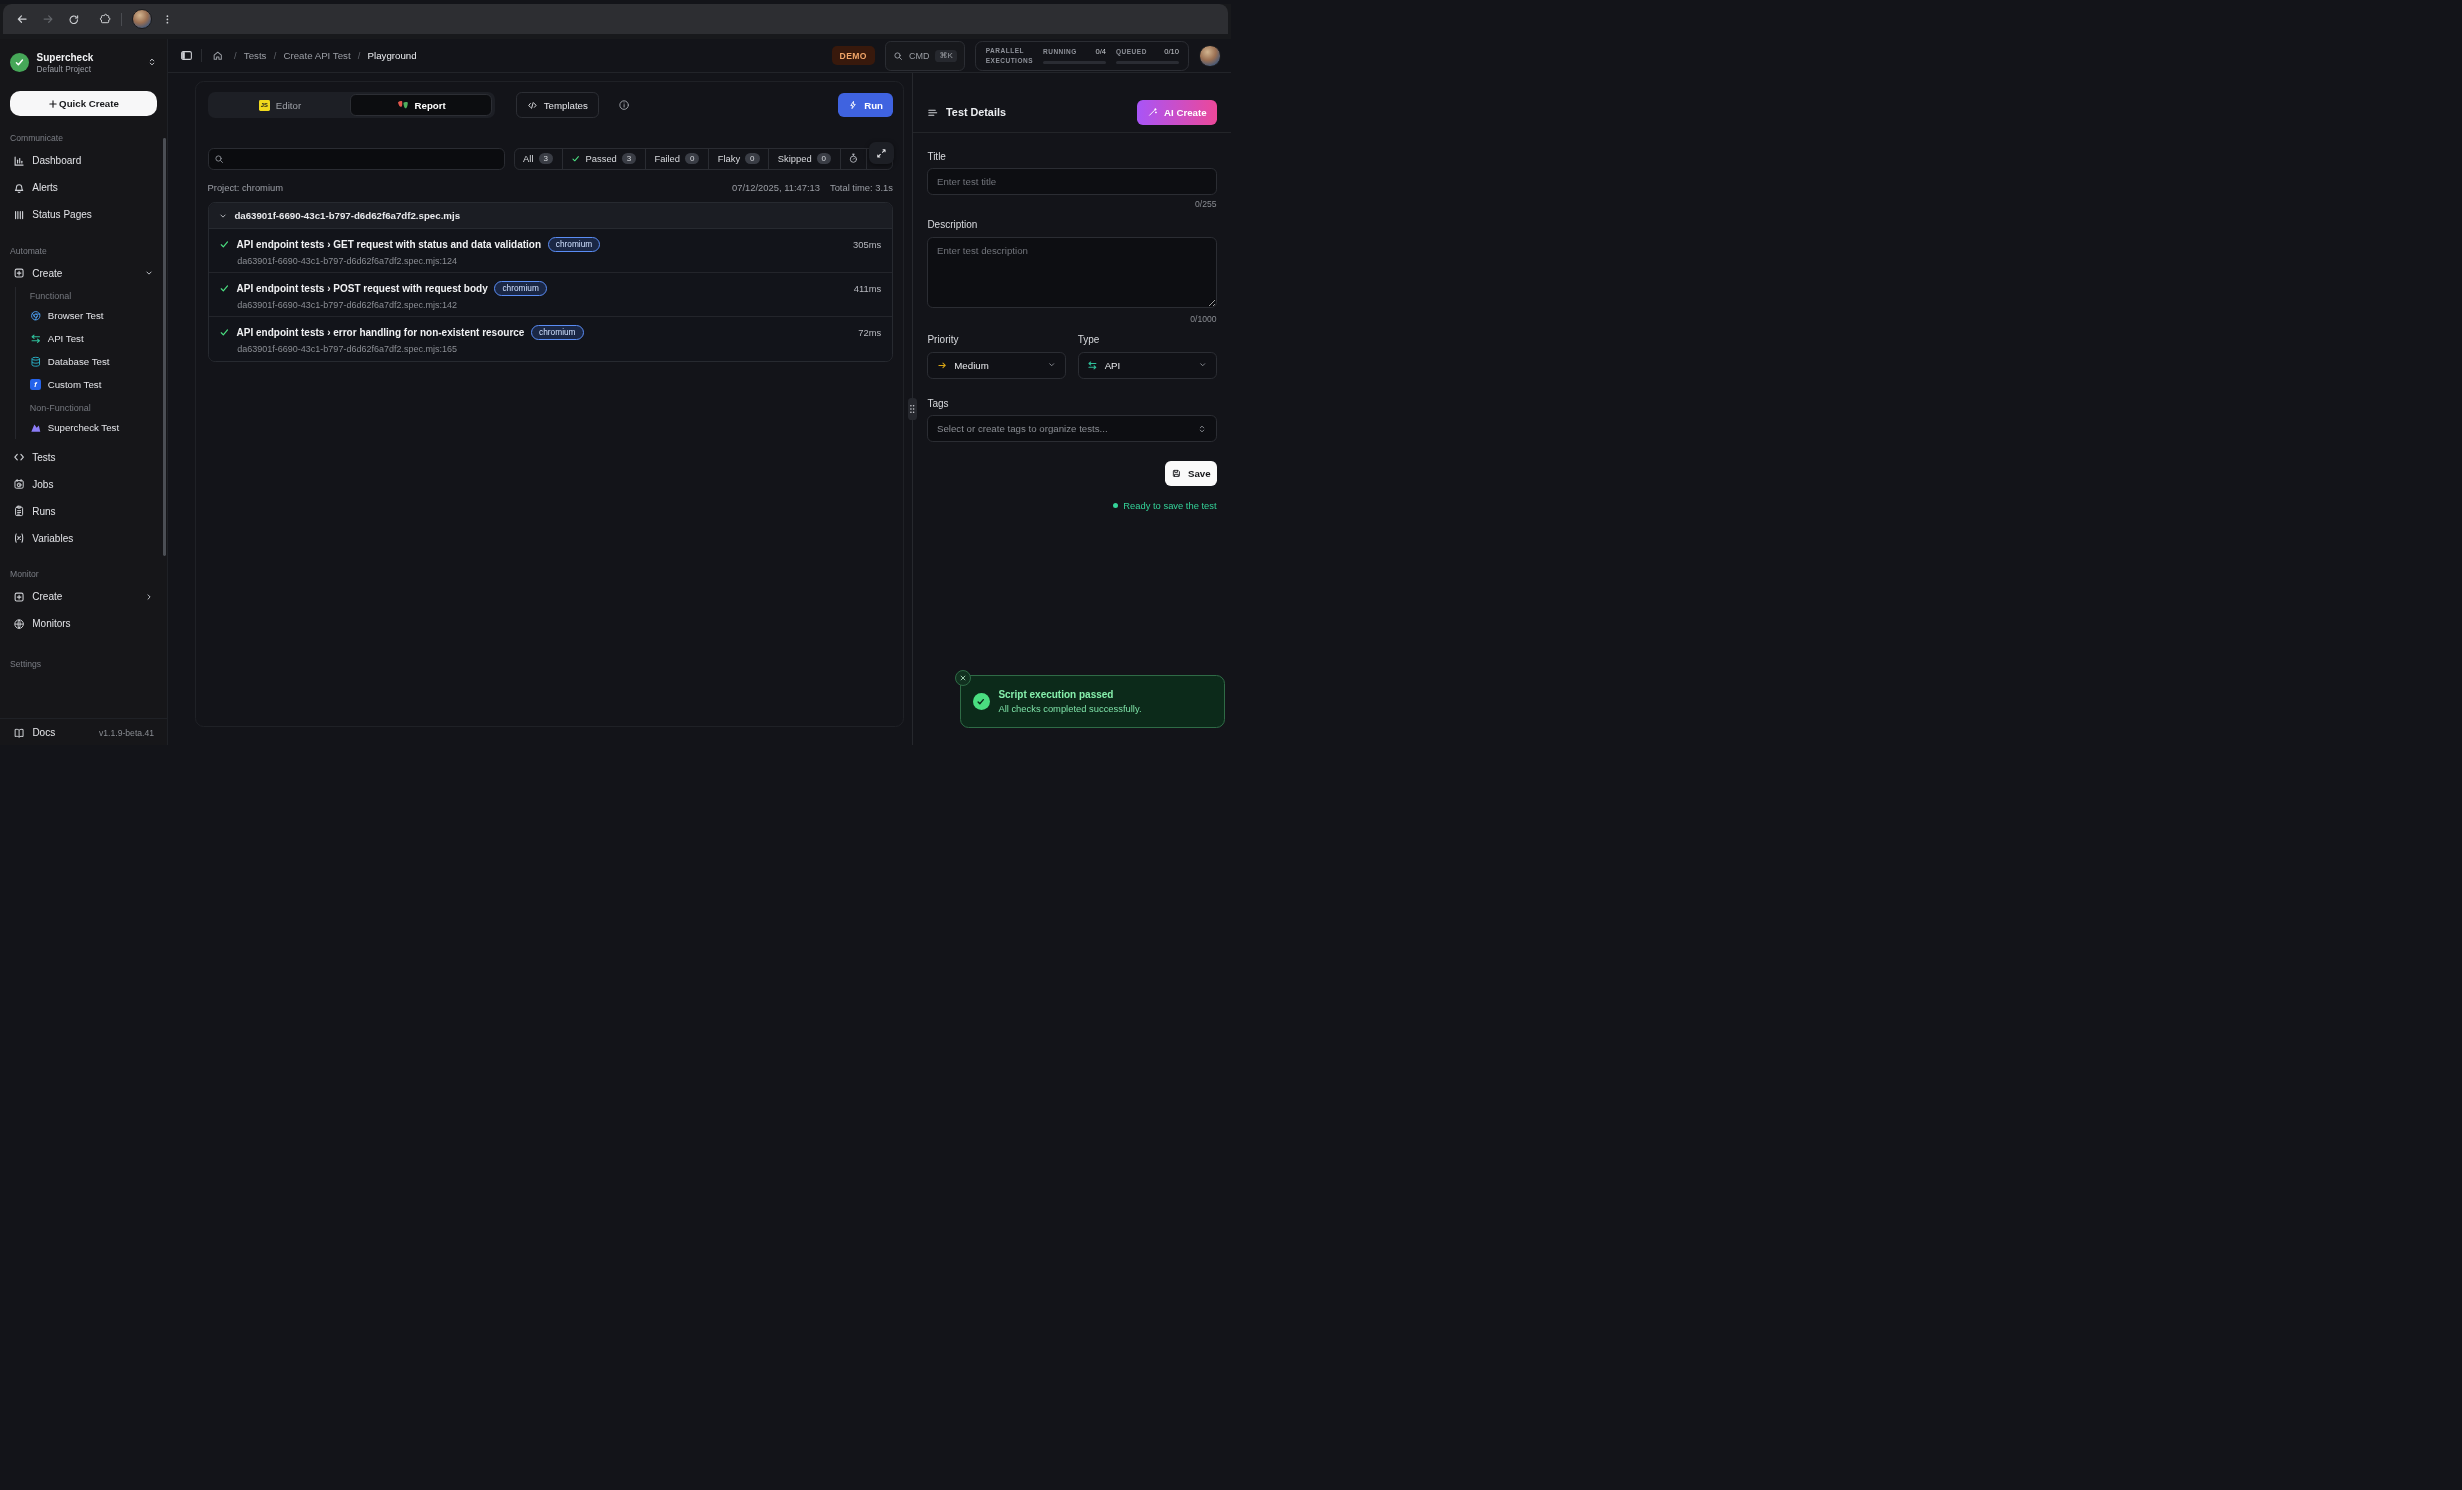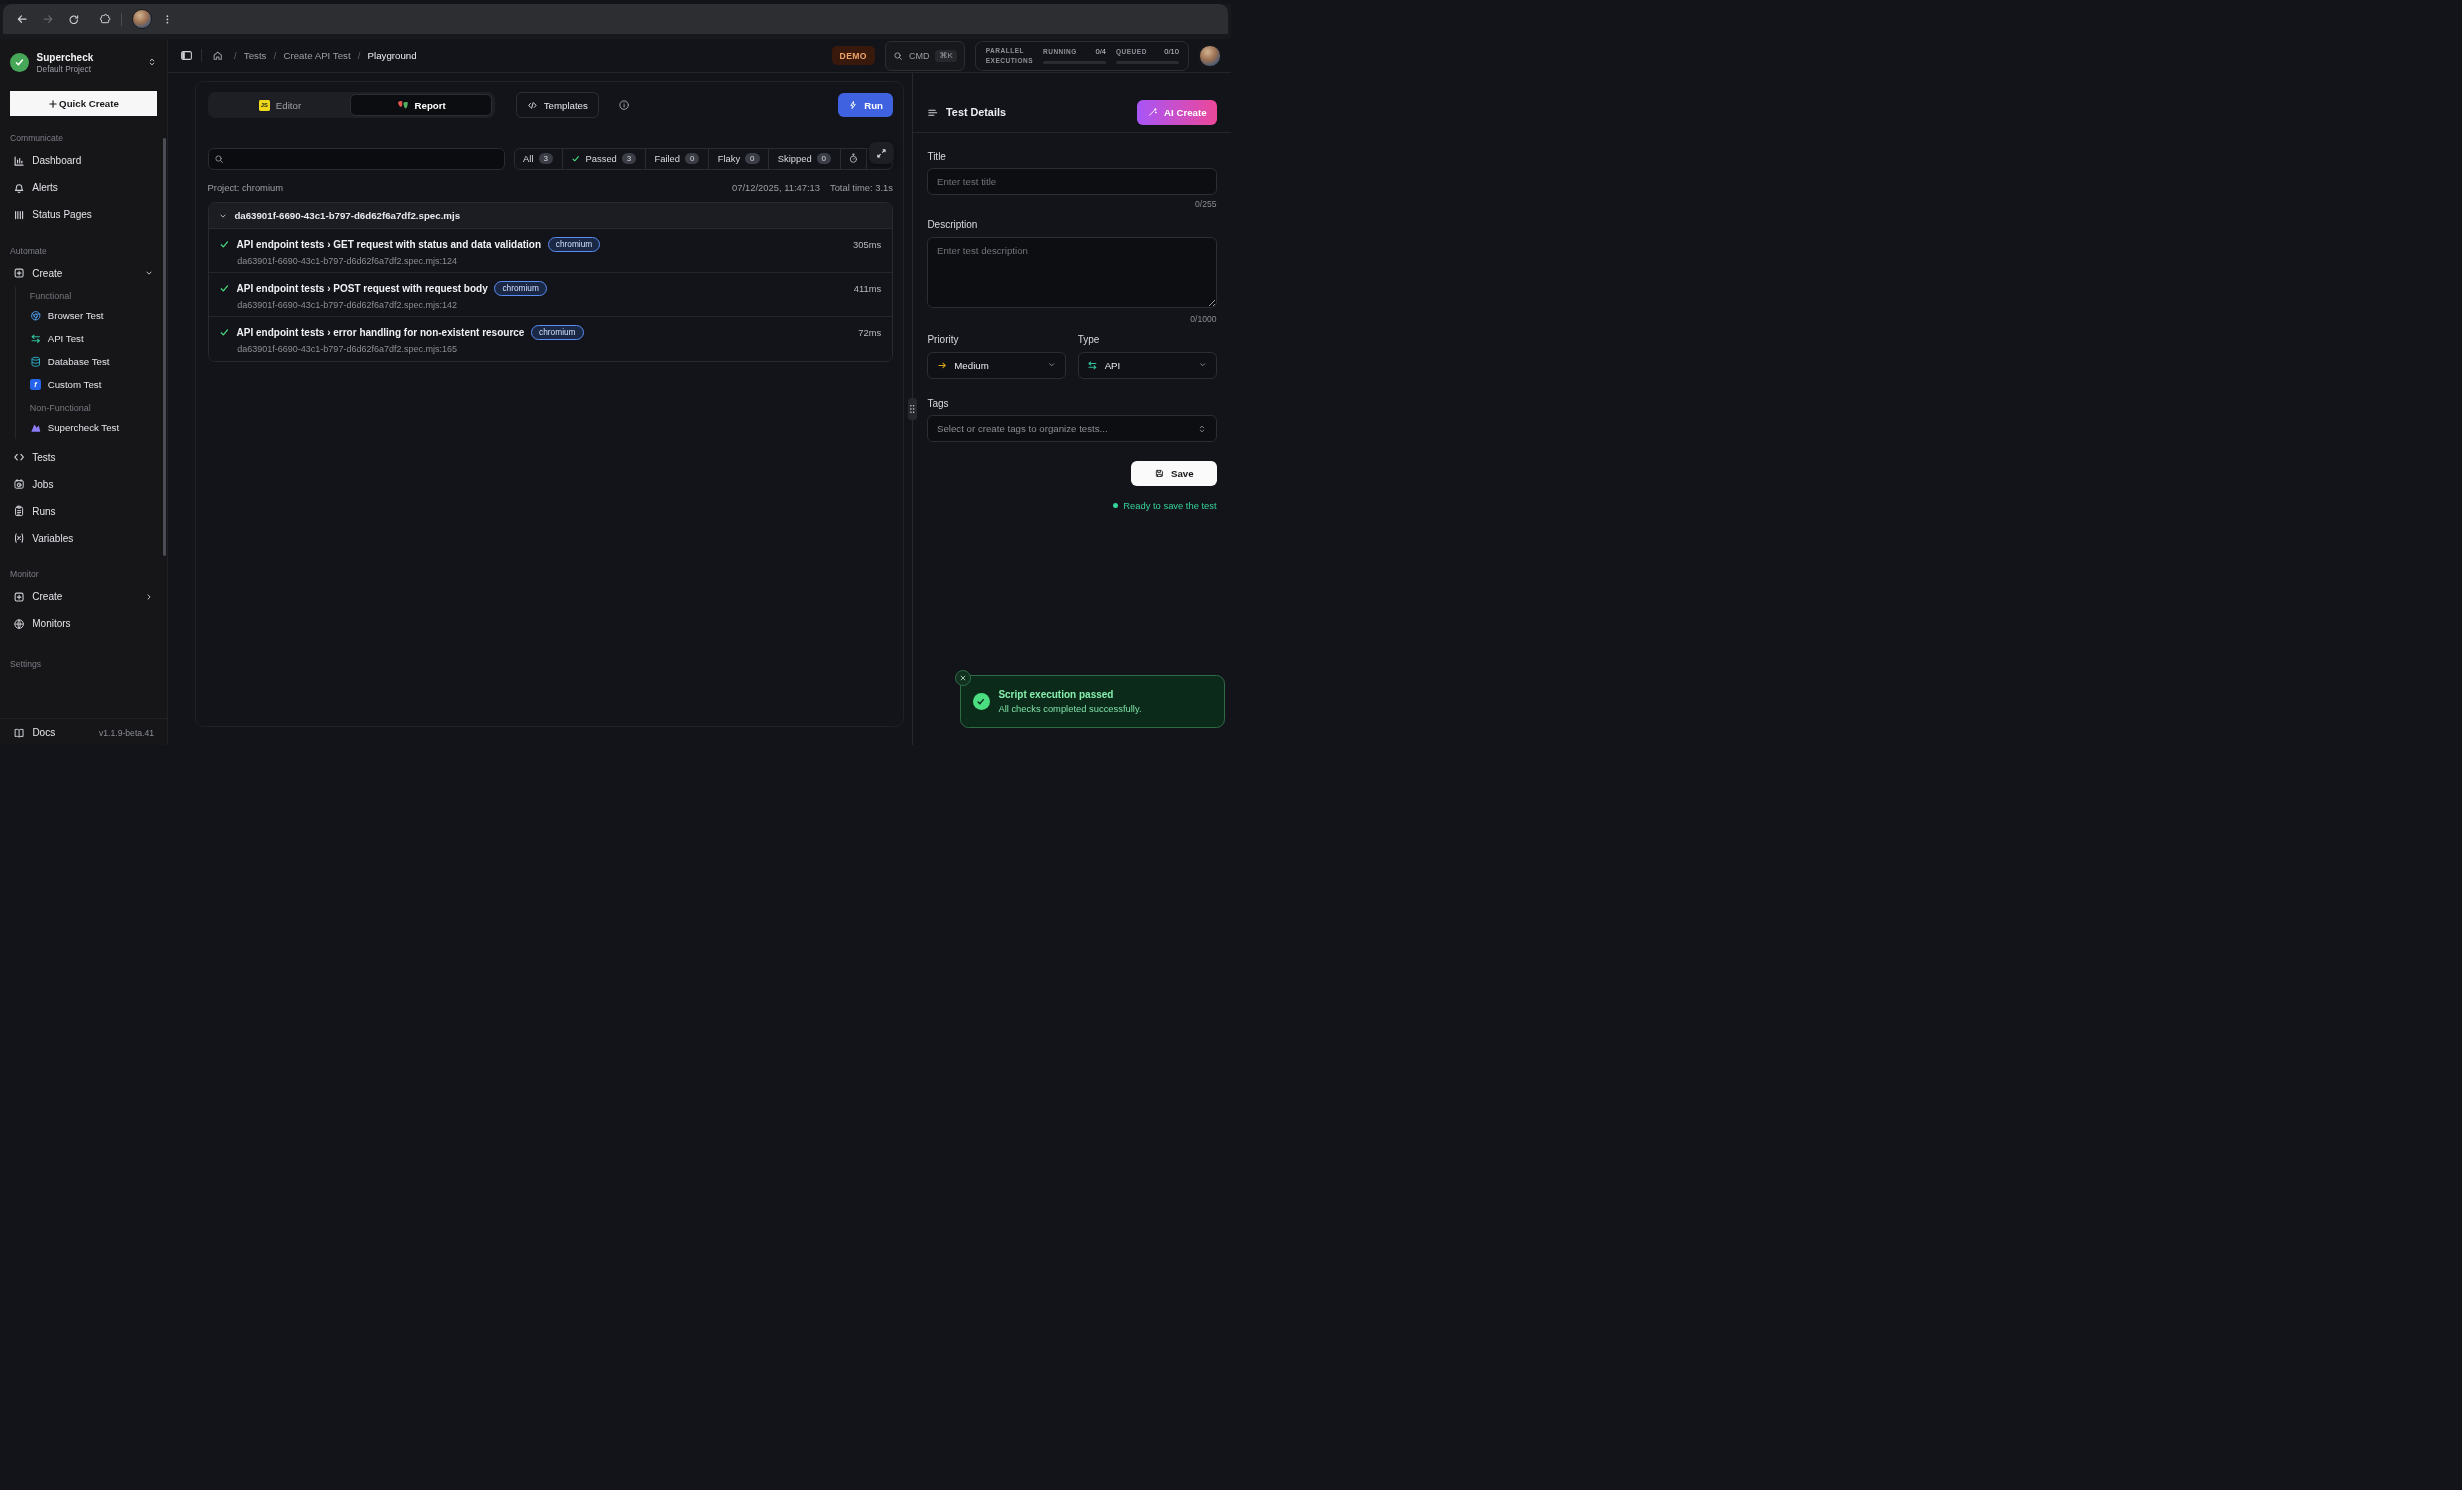--- a/index.html
+++ b/index.html
@@ -43,21 +43,21 @@
     width:168px; flex:none; background:#161619; border-right:0.7px solid #1f2126;
     display:flex; flex-direction:column; padding:0 10px; position:relative;
   }
   .proj { margin-top:8.6px; height:29px; display:flex; align-items:center; gap:7.2px; border-radius:5.8px; }
   .proj-logo { width:19.4px; height:19.4px; border-radius:50%; background:#46a758; display:flex; align-items:center; justify-content:center; flex:none; }
   .proj-meta { flex:1; min-width:0; }
   .proj-name { font-size:10px; font-weight:700; color:#f2f3f5; line-height:1.2; }
   .proj-sub { font-size:8.3px; color:#9b9ea5; margin-top:0.7px; }
   .qc-btn {
     margin-top:14.4px; height:24.5px; background:#f7f7f8; color:#17181b;
-    border:none; border-radius:0; font-family:inherit; font-size:9.7px; font-weight:700;
+    border:none; border-radius:10px; font-family:inherit; font-size:9.7px; font-weight:700;
     display:flex; align-items:center; justify-content:center; gap:1px; cursor:pointer; width:100%;
   }
   .sec-label { margin-top:17.3px; margin-bottom:4.3px; font-size:8.6px; color:#7b7e85; }
   .nav-item {
     height:27px; display:flex; align-items:center; gap:7.2px;
     font-size:10px; color:#e3e4e8; border-radius:5.8px; padding:0 2.9px; cursor:pointer;
   }
   .nav-item .nicon { width:12.2px; color:#cfd1d6; flex:none; }
   .nav-item .grow { flex:1; }
   .subtree { margin-left:5px; border-left:0.7px solid #26272c; padding-left:13.7px; margin-bottom:4.3px; }
@@ -173,21 +173,21 @@
     height:27px; background:#101116; border:0.7px solid #2b2d33; border-radius:5.8px;
     display:flex; align-items:center; gap:6.5px; padding:0 8.6px; font-size:9.7px; color:#e8e9ec; cursor:pointer;
   }
   .sel .chev { margin-left:auto; color:#8a8d93; }
   .tags-sel {
     height:27px; background:#0d0e12; border:0.7px solid #2b2d33; border-radius:5.8px;
     display:flex; align-items:center; padding:0 8.6px; font-size:9.7px; color:#8a8d93; cursor:pointer;
   }
   .tags-sel .chev { margin-left:auto; }
   .save-row { display:flex; justify-content:flex-end; margin-top:19px; }
-  .save-btn { height:24.5px; padding:0 23px; border:none; border-radius:5.8px; background:#fafafa; color:#16171a; font-family:inherit; font-size:9.7px; font-weight:700; display:flex; align-items:center; gap:5.8px; cursor:pointer; }
+  .save-btn { height:24.5px; padding:0 6px; border:none; border-radius:5.8px; background:#fafafa; color:#16171a; font-family:inherit; font-size:9.7px; font-weight:700; display:flex; align-items:center; gap:5.8px; cursor:pointer; }
   .status-row { display:flex; justify-content:flex-end; align-items:center; gap:5px; margin-top:14.4px; font-size:9.4px; color:#34d399; }
   .dot { width:5.8px; height:5.8px; border-radius:50%; background:#34d399; }
   .grip { position:absolute; left:-5px; top:325px; width:9.4px; height:21.6px; border-radius:3.6px; background:#26282e; display:flex; align-items:center; justify-content:center; cursor:col-resize; }
 
   
   #toast {
     position:absolute; left:960px; top:675px; width:265px; height:53px;
     background:#0c2a1a; border:0.7px solid #2f6b46; border-radius:8.6px;
     display:flex; align-items:center; gap:8.6px; padding:0 11.5px;
   }

